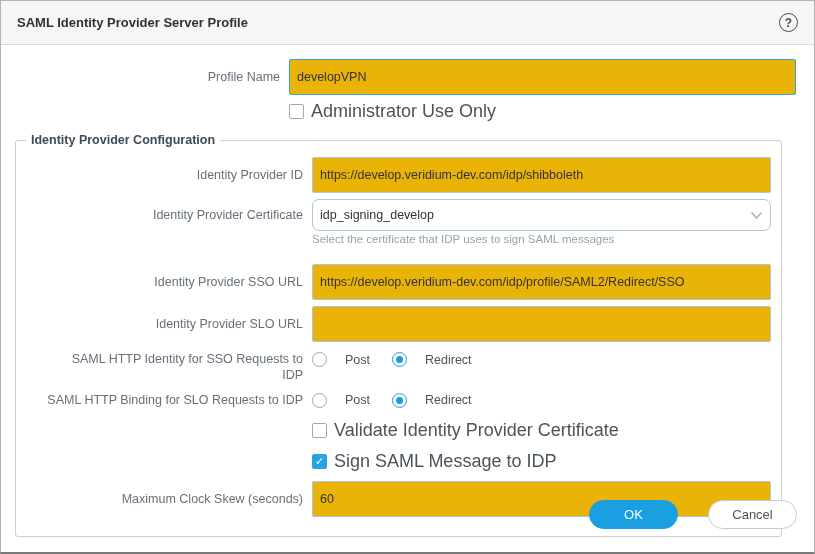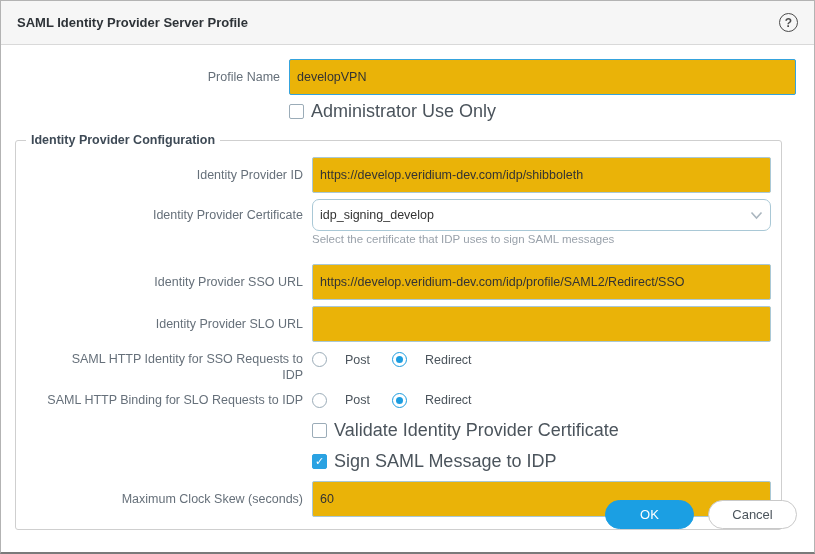--- a/index.html
+++ b/index.html
@@ -59,21 +59,21 @@
     background: #fff; display: flex; align-items: center;
     padding: 0 7px; cursor: pointer;
   }
   .select .sel-text { flex: 1; font-size: 12.5px; color: #333; }
   .select svg { flex-shrink: 0; }
   .hint { font-size: 11.5px; color: #9aa2ab; line-height: 14px; }
   
   fieldset.group {
     margin: 2px 14px 0 14px;
     border: 1px solid #cfcfcf; border-radius: 3px;
-    padding: 6px 10px 12px 0;
+    padding: 6px 10px 19px 0;
   }
   fieldset.group legend {
     margin-left: 10px; padding: 0 5px;
     font-size: 12.5px; font-weight: bold; color: #3e4a56;
   }
   fieldset.group .lbl { width: 296px; }
   
   .check-item { display: inline-flex; align-items: center; gap: 7px; cursor: pointer; }
   .checkbox {
     width: 15px; height: 15px; flex-shrink: 0;
@@ -90,21 +90,21 @@
     width: 15px; height: 15px; flex-shrink: 0; border-radius: 50%;
     border: 1px solid #9bacb8; background: #fff;
     display: flex; align-items: center; justify-content: center;
   }
   .radio.on { border: 1.5px solid #1d9de0; }
   .radio.on::after { content: ""; width: 7px; height: 7px; border-radius: 50%; background: #1d9de0; }
   .opt-label { font-size: 12.5px; color: #4b545c; }
   .mt-extra { margin-top: 9px; }
   .hint-row { margin-top: -3px; margin-bottom: 18px; }
   
-  .footer { position: absolute; right: 17px; bottom: 23px; display: flex; gap: 14px; }
+  .footer { position: absolute; right: 17px; bottom: 23px; display: flex; gap: 30px; }
   .btn {
     height: 29px; min-width: 89px; border-radius: 15px;
     font-size: 13px; cursor: pointer; padding: 0 22px;
     font-family: "Liberation Sans", sans-serif;
   }
   .btn-primary { background: #1b9fe3; border: 1px solid #1b9fe3; color: #fff; }
   .btn-secondary { background: #fff; border: 1px solid #c9c9c9; color: #4b545c; }
 </style>
 </head>
 <body>

